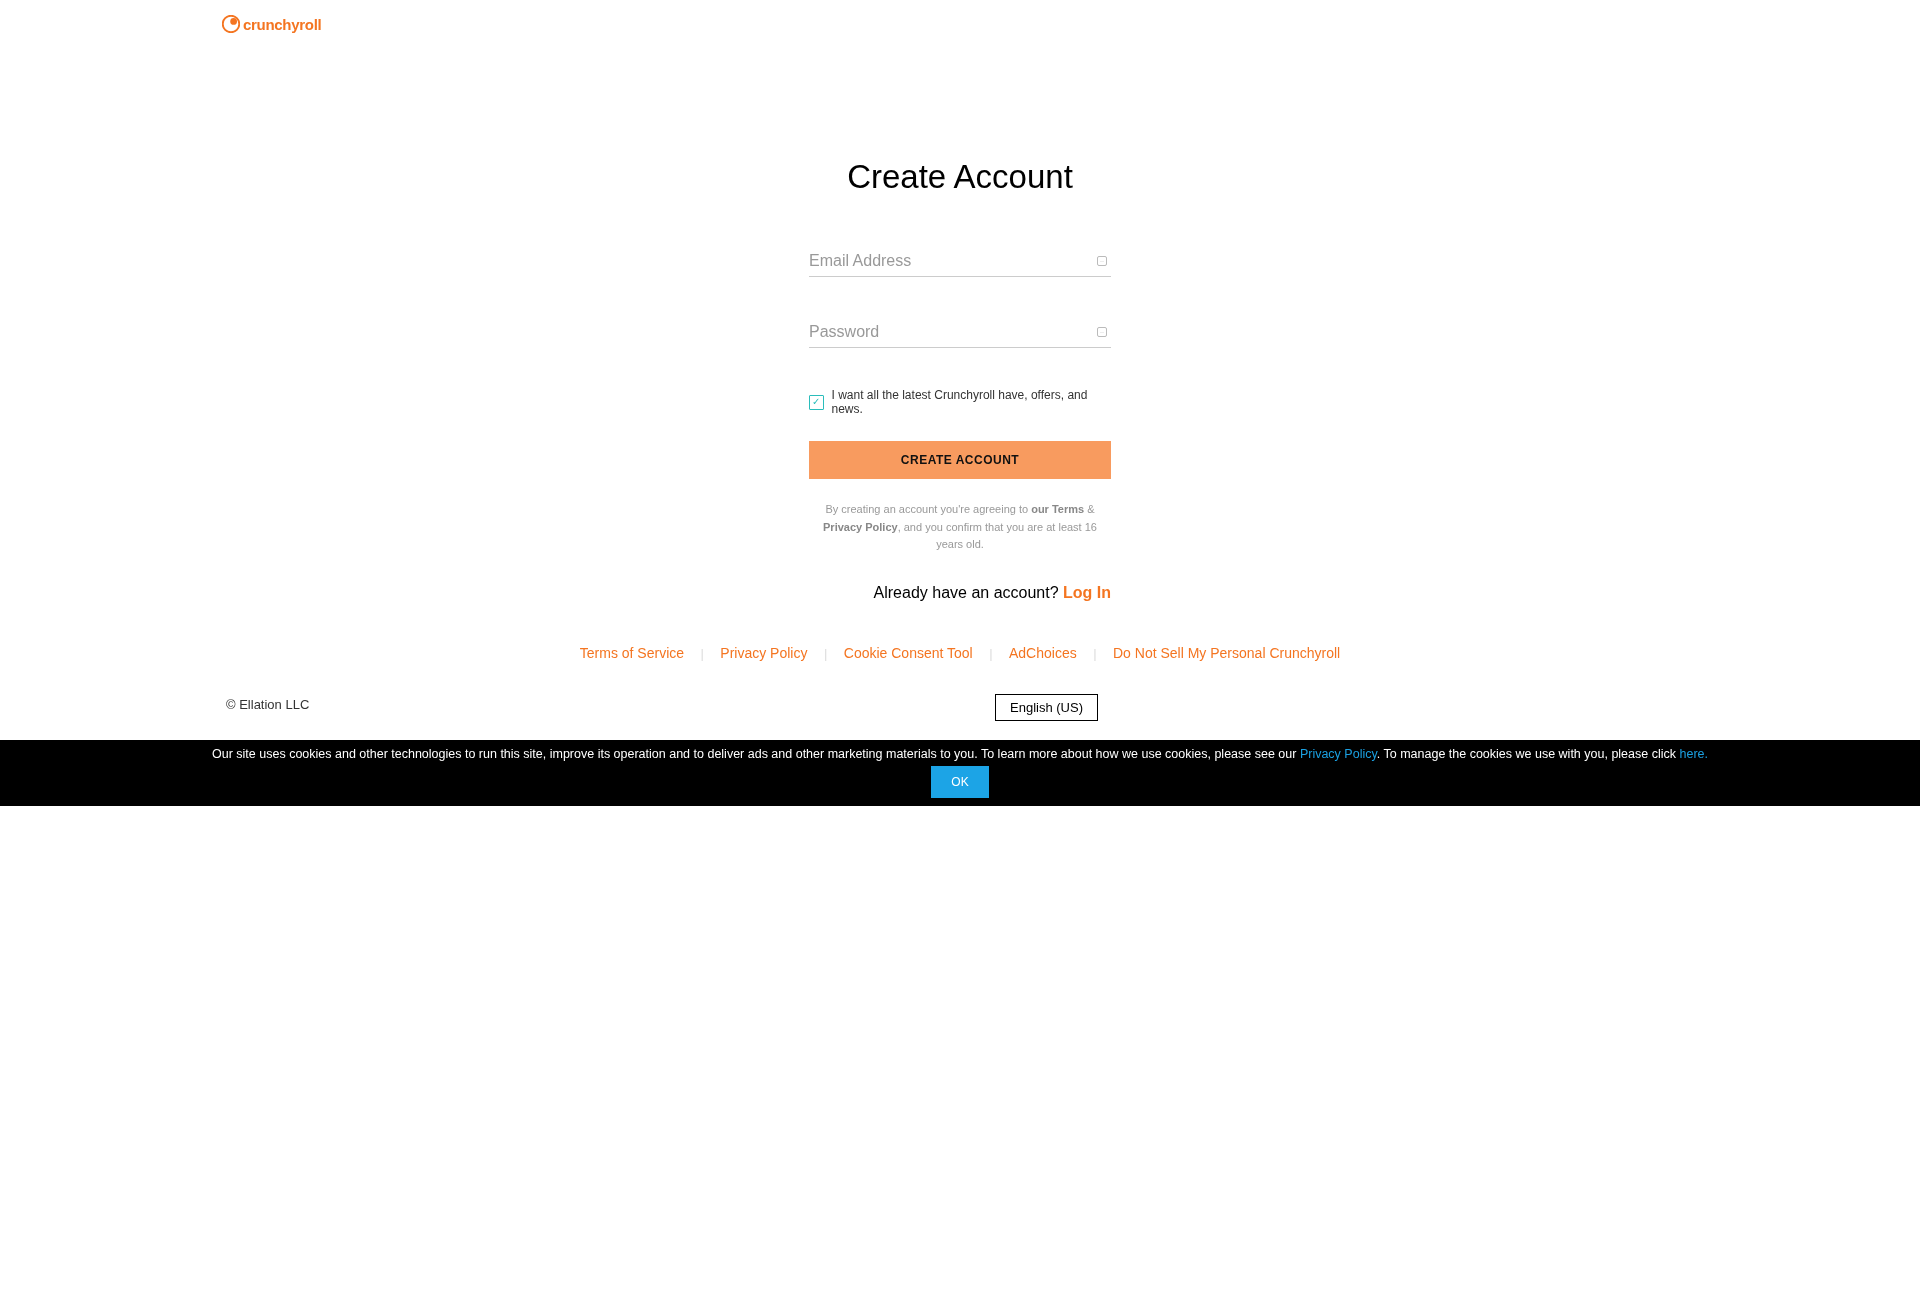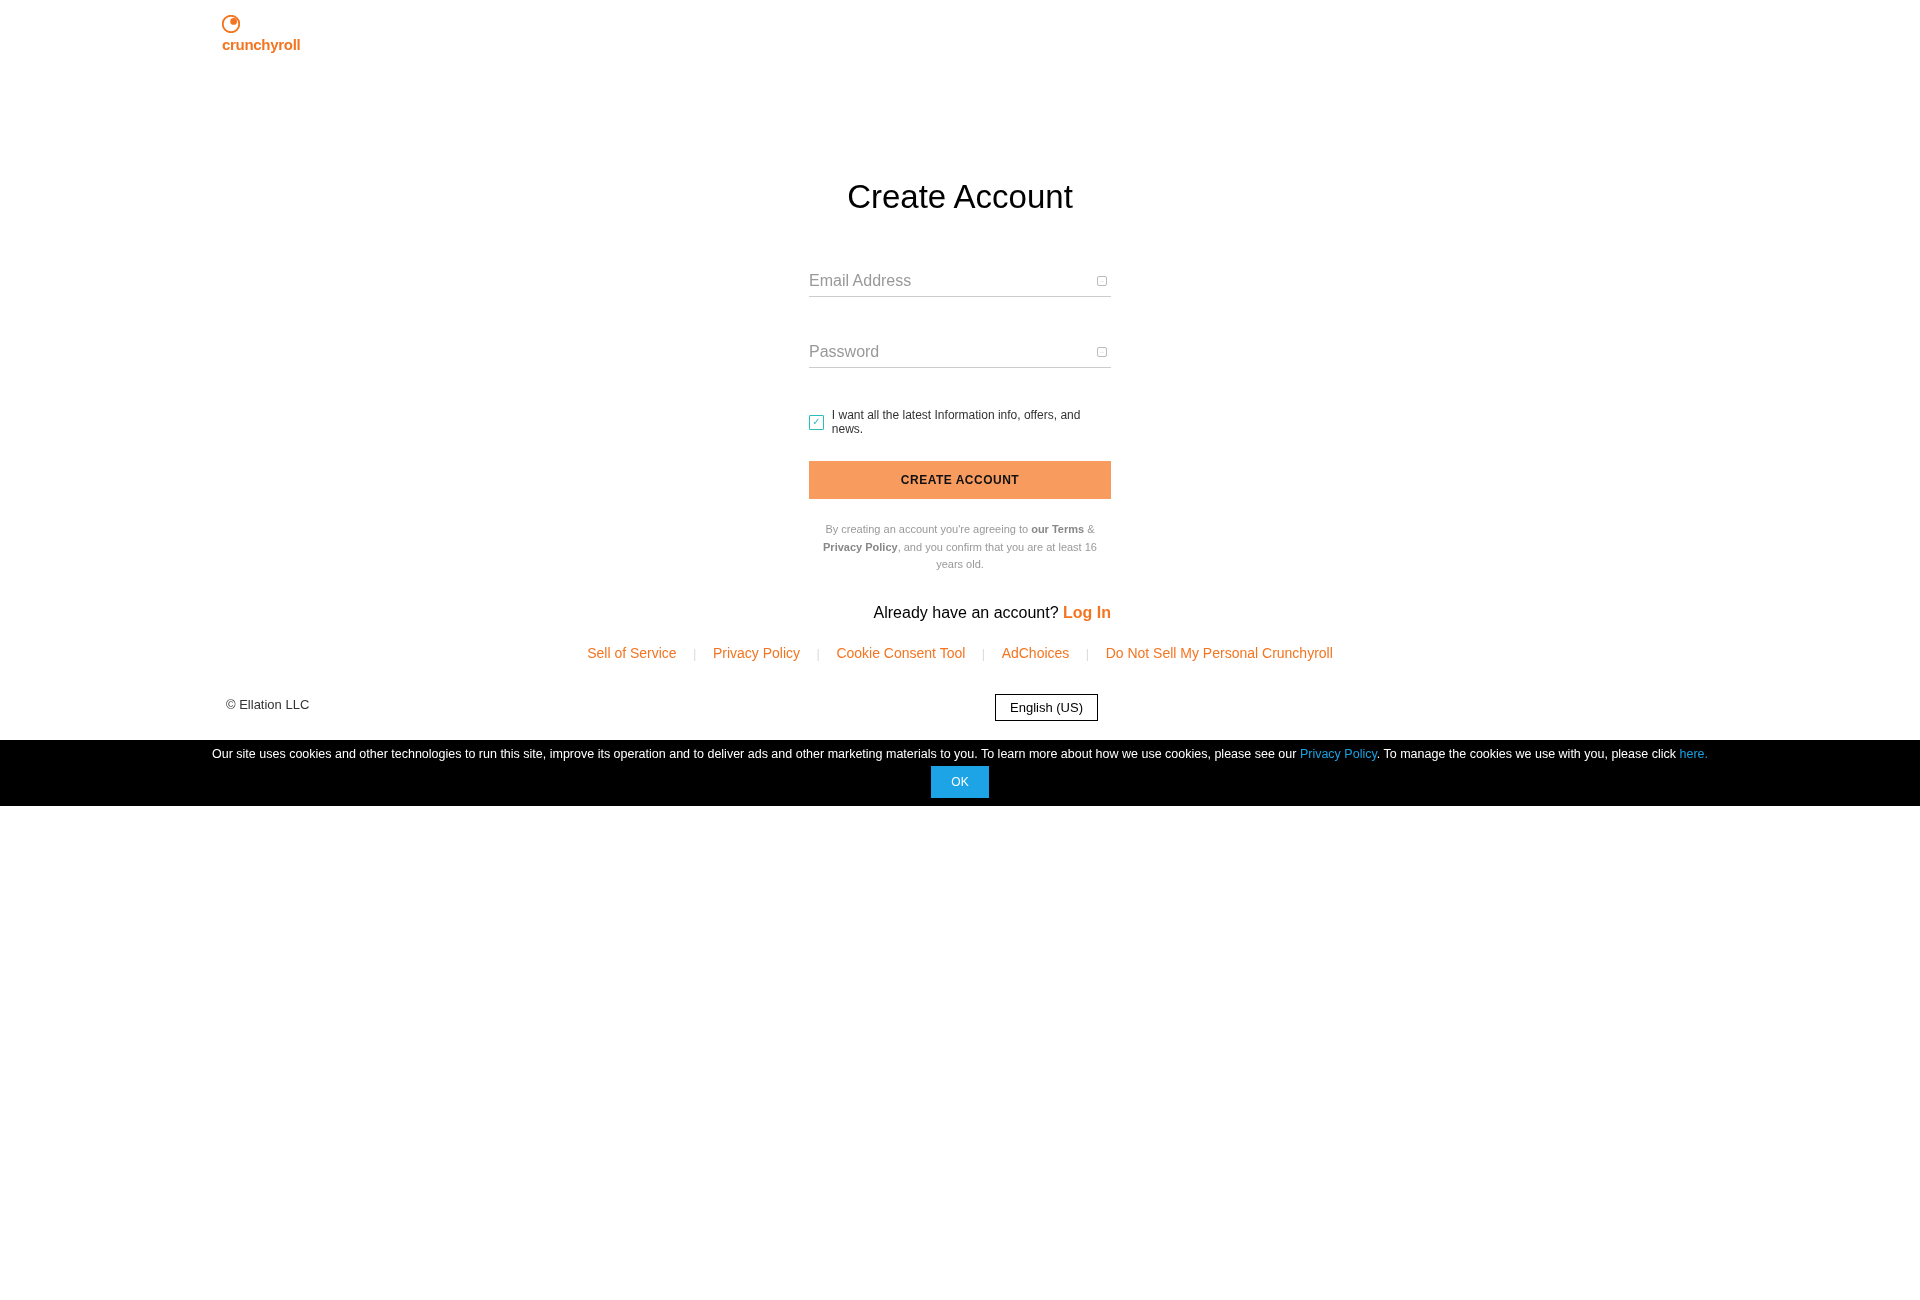--- a/index.html
+++ b/index.html
@@ -13,23 +13,22 @@
     color: #000;
     width: 1920px;
     min-height: 1300px;
     position: relative;
   }
   .header {
     padding: 15px 0 0 222px;
   }
   .logo {
     display: flex;
-    align-items: flex-start;
+    align-items: center;
     gap: 3px;
-    flex-direction: column;
   }
   .logo-icon {
     width: 18px;
     height: 18px;
   }
   .logo-text {
     color: #f47521;
     font-weight: 600;
     font-size: 15px;
     letter-spacing: -0.3px;
@@ -226,37 +225,37 @@
     </div>
     <div class="field-wrap">
       <input type="password" class="input" placeholder="Password" style="">
       <span class="input-icon">··</span>
     </div>
 
     <div class="checkbox-row">
       <div class="checkbox">
         <span class="checkmark">✓</span>
       </div>
-      <span class="checkbox-label">I want all the latest Information info, offers, and news.</span>
+      <span class="checkbox-label">I want all the latest Crunchyroll have, offers, and news.</span>
     </div>
 
     <button class="submit-btn">CREATE ACCOUNT</button>
 
     <div class="terms-text">
       <span>By creating an account you're agreeing to </span><span class="bold">our Terms</span><span> &amp; </span><span class="bold">Privacy Policy</span><span>, and you confirm that you are at least 16 years old.</span>
     </div>
 
     <div class="login-prompt">
       <span>Already have an account? </span><span class="login-link">Log In</span>
     </div>
   </div>
 </div>
 
 <div class="footer-links">
-  <a>Sell of Service</a>
+  <a>Terms of Service</a>
   <span class="divider">|</span>
   <a>Privacy Policy</a>
   <span class="divider">|</span>
   <a>Cookie Consent Tool</a>
   <span class="divider">|</span>
   <a>AdChoices</a>
   <span class="divider">|</span>
   <a>Do Not Sell My Personal Crunchyroll</a>
 </div>
 

